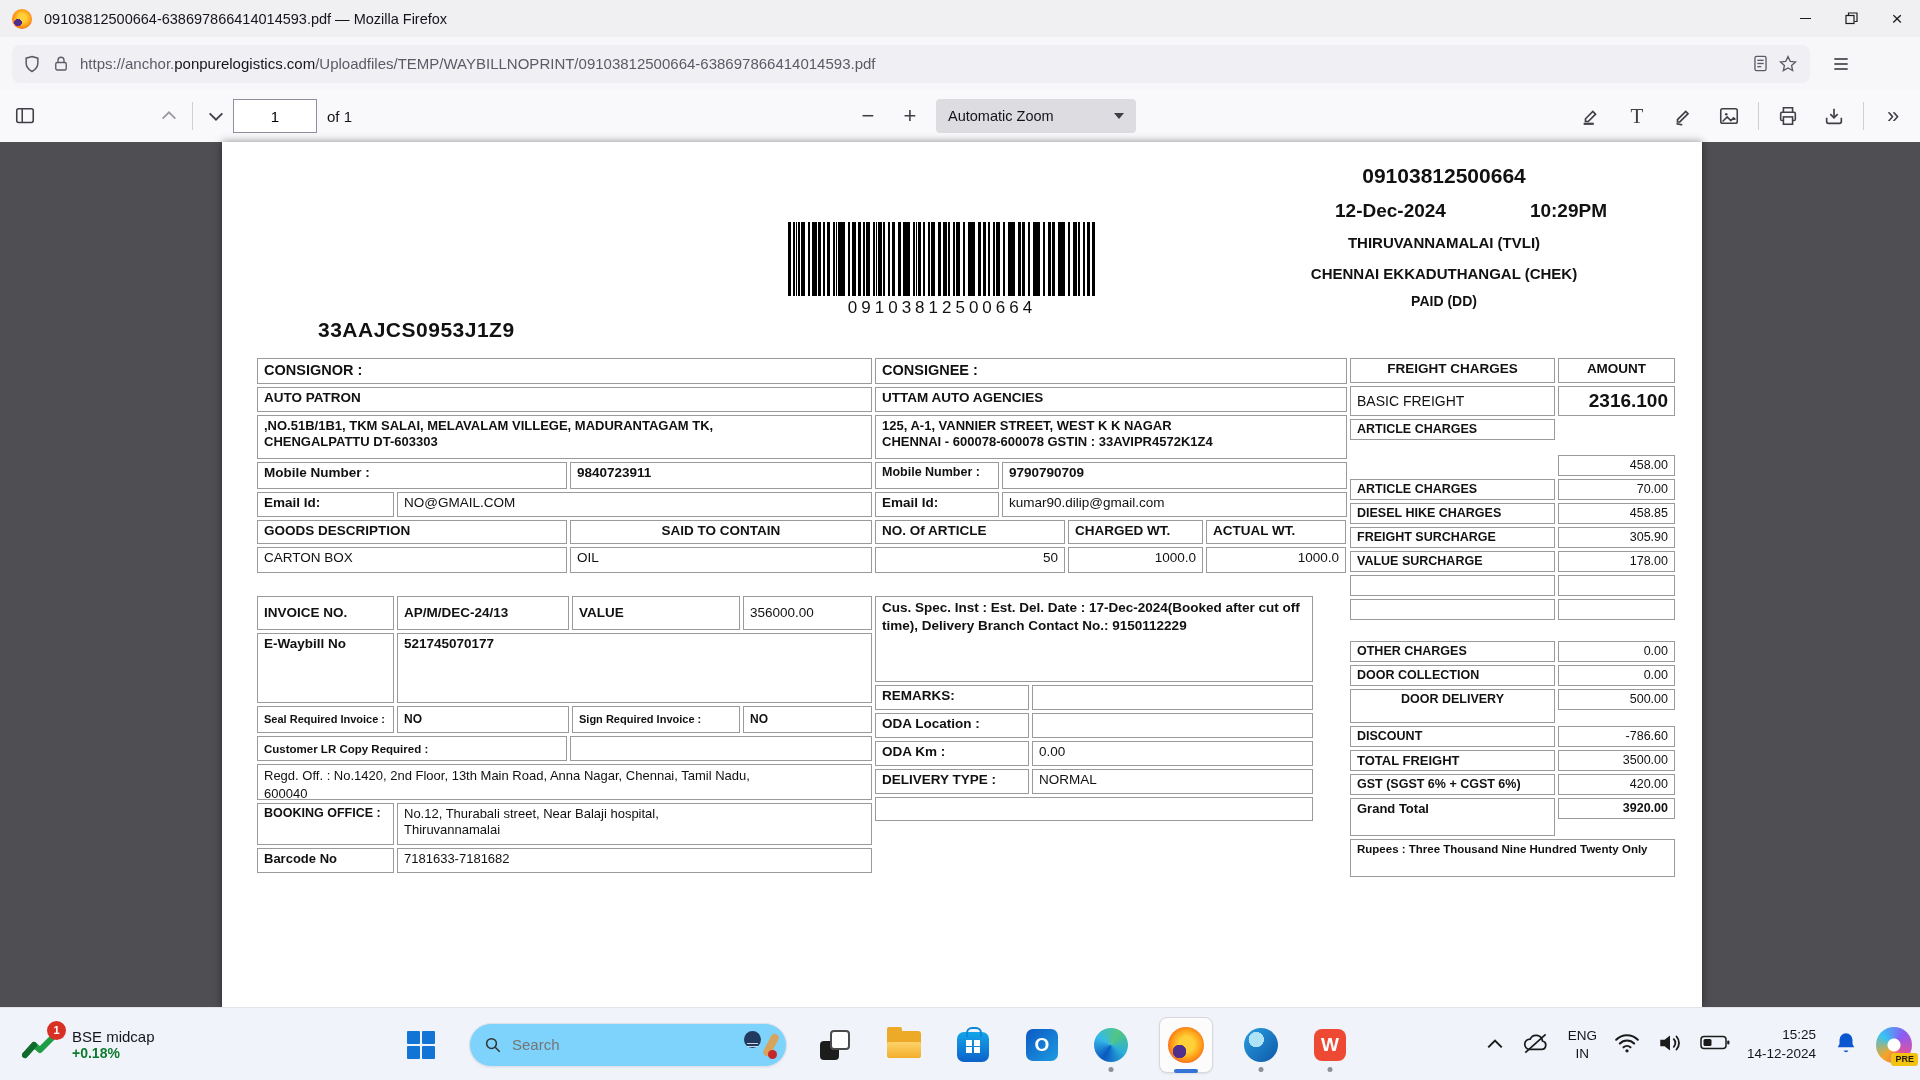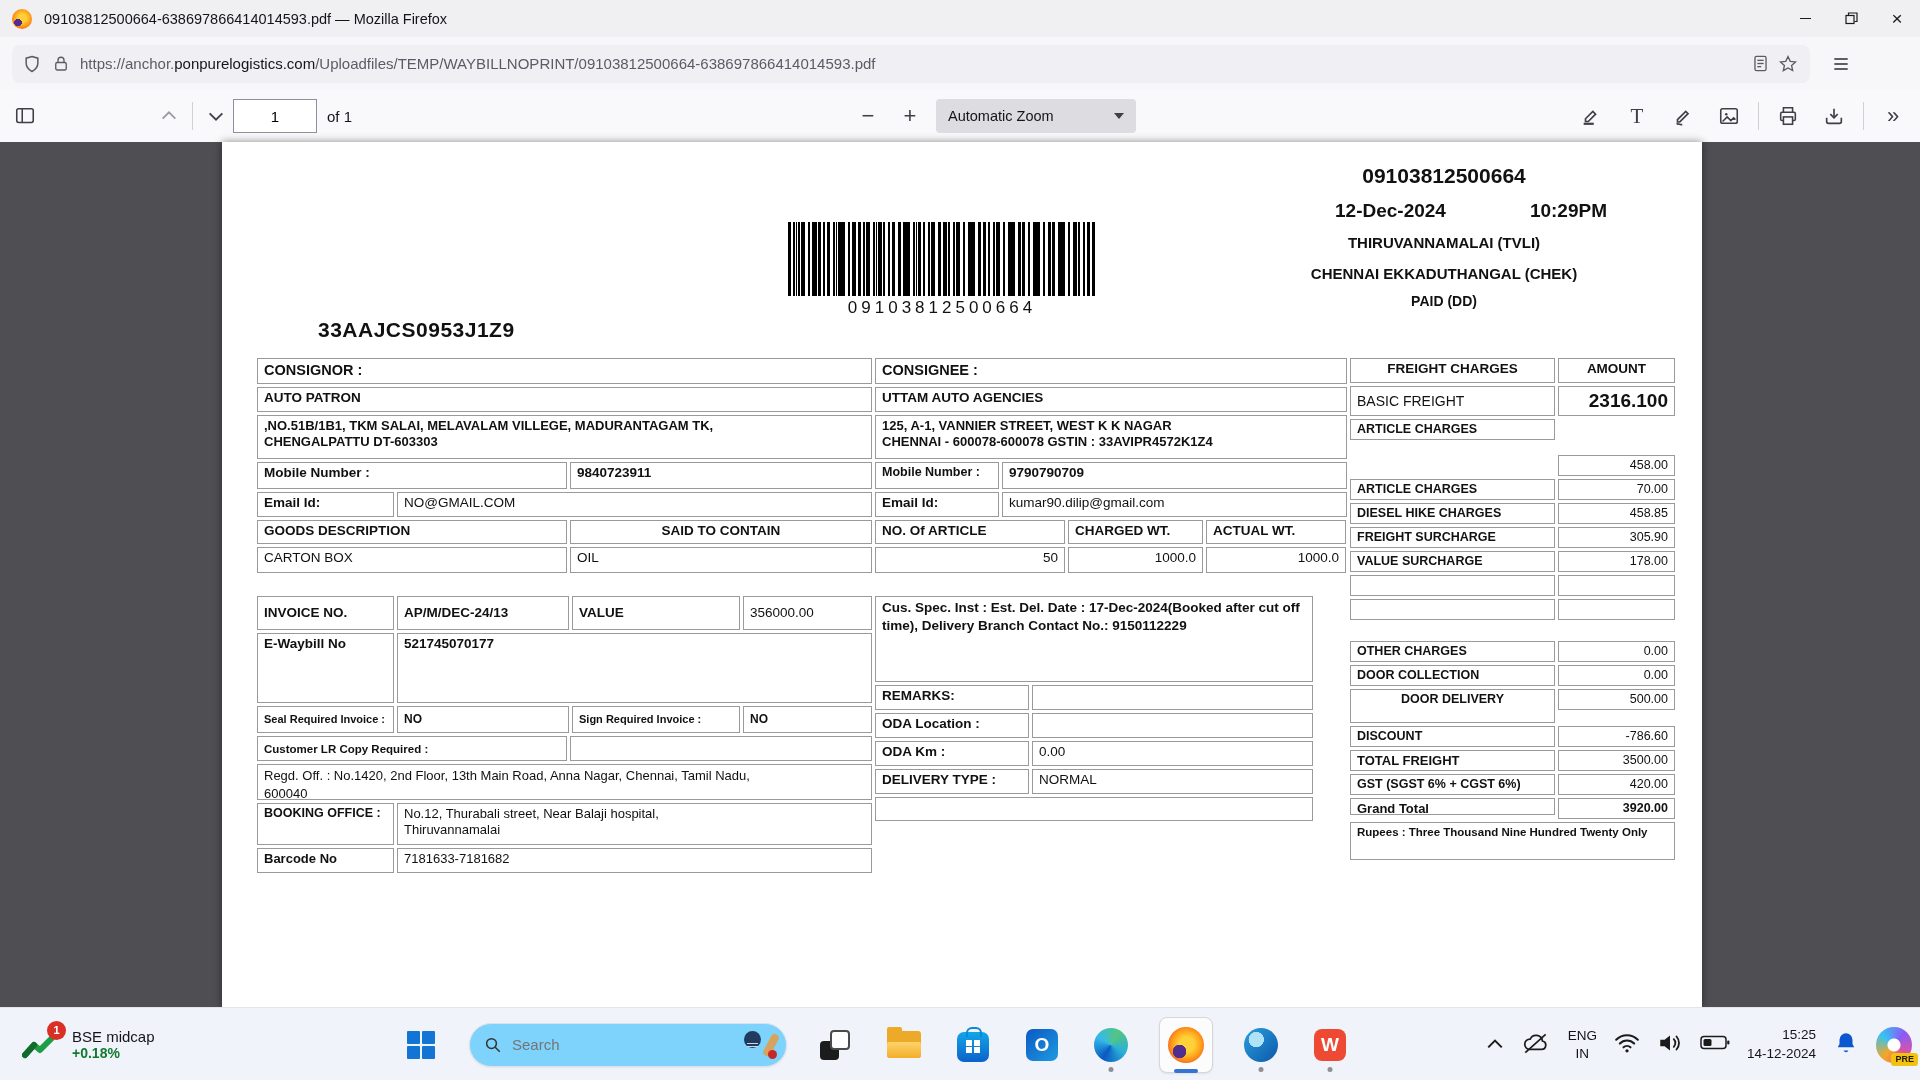--- a/index.html
+++ b/index.html
@@ -429,21 +429,21 @@
         </div>
     <div class="rw">
           <div class="c b" style="width:205px;height:21px;font-size:13px;">TOTAL FREIGHT</div>
           <div class="c fr-amt" style="width:117px;height:21px;">3500.00</div>
         </div>
     <div class="rw">
           <div class="c b" style="width:205px;height:21px;font-size:12.5px;">GST  (SGST 6% + CGST 6%)</div>
           <div class="c fr-amt" style="width:117px;height:21px;">420.00</div>
         </div>
     <div class="rw">
-          <div class="c b" style="width:205px;height:17px;font-size:13px;">Grand Total</div>
+          <div class="c b" style="width:205px;height:38px;font-size:13px;">Grand Total</div>
           <div class="c b fr-amt" style="width:117px;height:21px;">3920.00</div>
         </div>
     <div class="rw">
       <div class="c b" style="width:325px;height:38px;font-size:11.5px;">Rupees : Three Thousand  Nine Hundred Twenty   Only</div>
     </div>
   </div>
 
  </div>
 </div>
 

